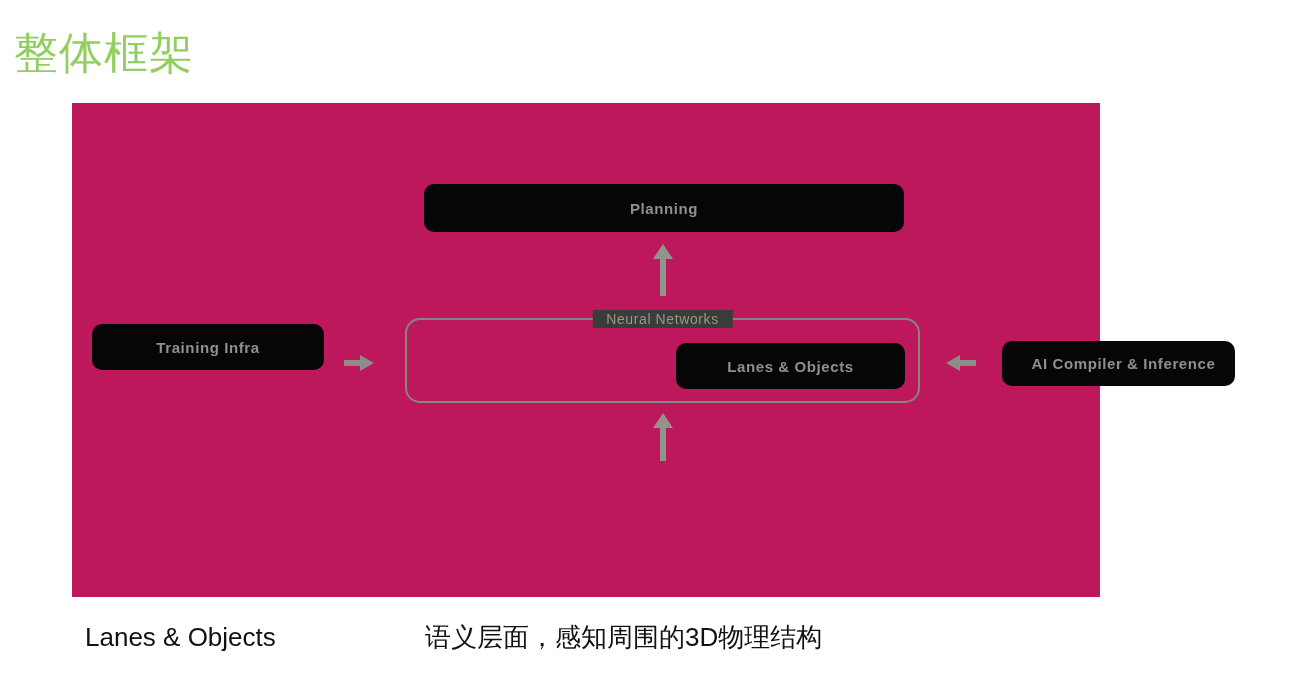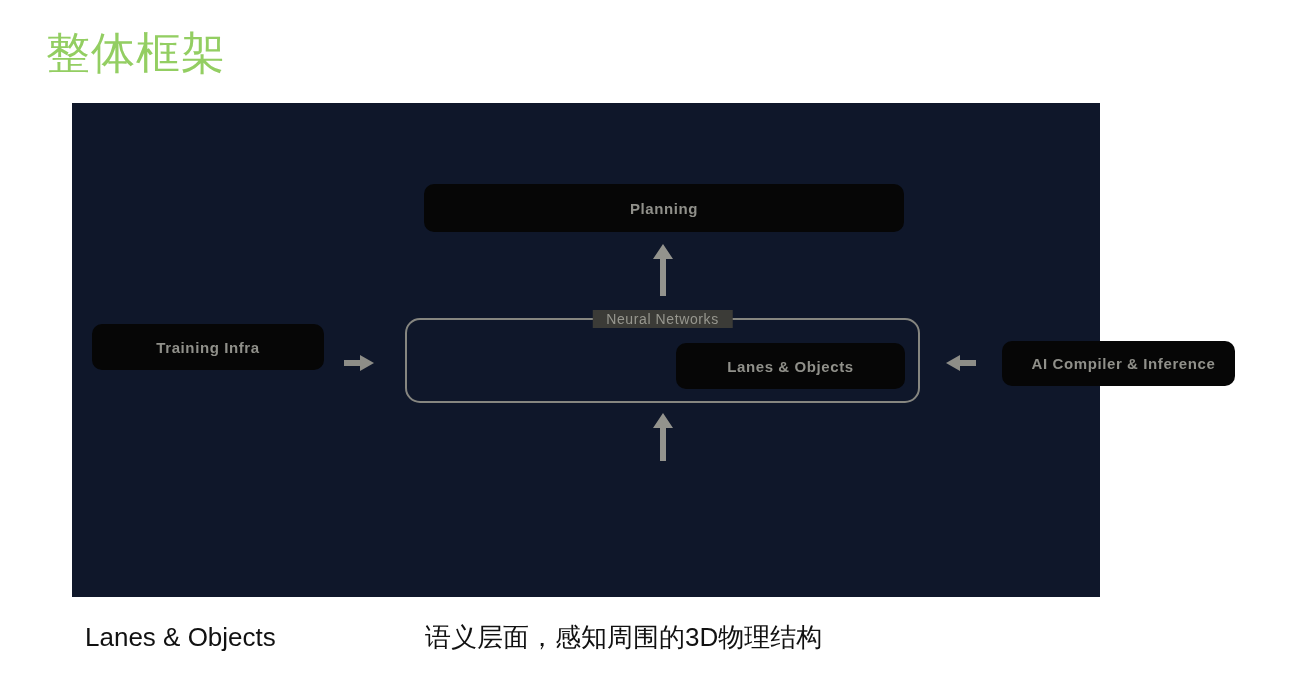--- a/index.html
+++ b/index.html
@@ -14,29 +14,28 @@
   }
   .slide-title {
     position: absolute;
     left: 14px;
     top: 24px;
     font-size: 44px;
     font-weight: 400;
     color: #93CE62;
     letter-spacing: 1px;
     white-space: nowrap;
-    margin-left: 32px;
   }
   .diagram-panel {
     position: absolute;
     left: 72px;
     top: 103px;
     width: 1028px;
     height: 494px;
-    background: #0f172a;
+    background: #be185d;
   }
   .node {
     position: absolute;
     background: #060606;
     border-radius: 10px;
     display: flex;
     align-items: center;
     justify-content: center;
     color: #90908A;
     font-size: 15px;

